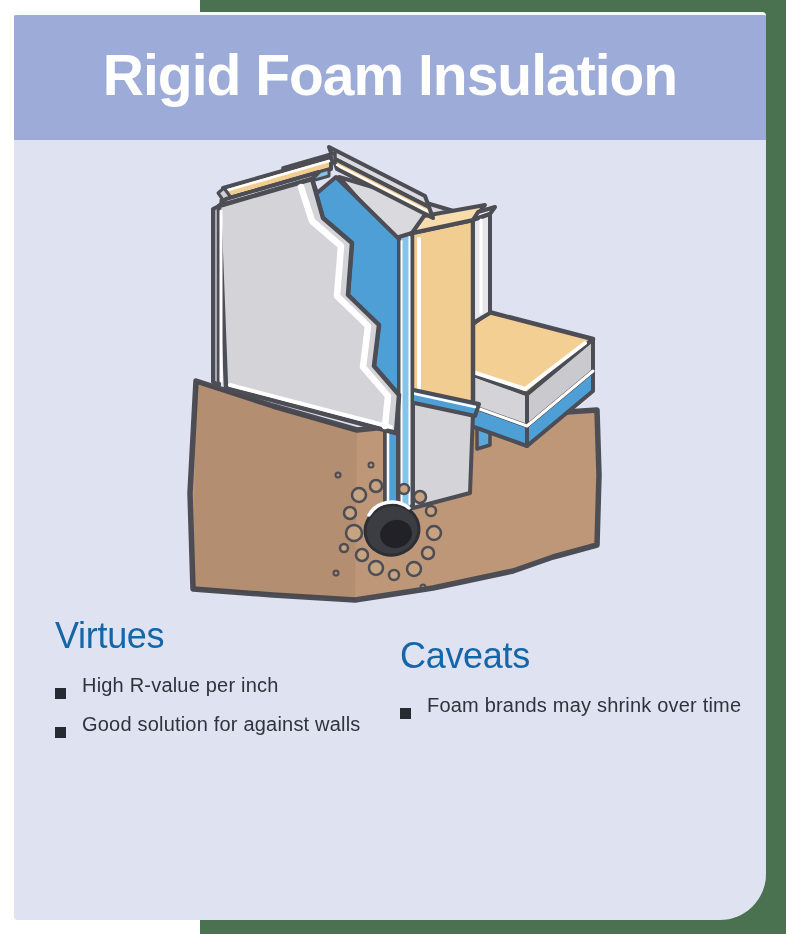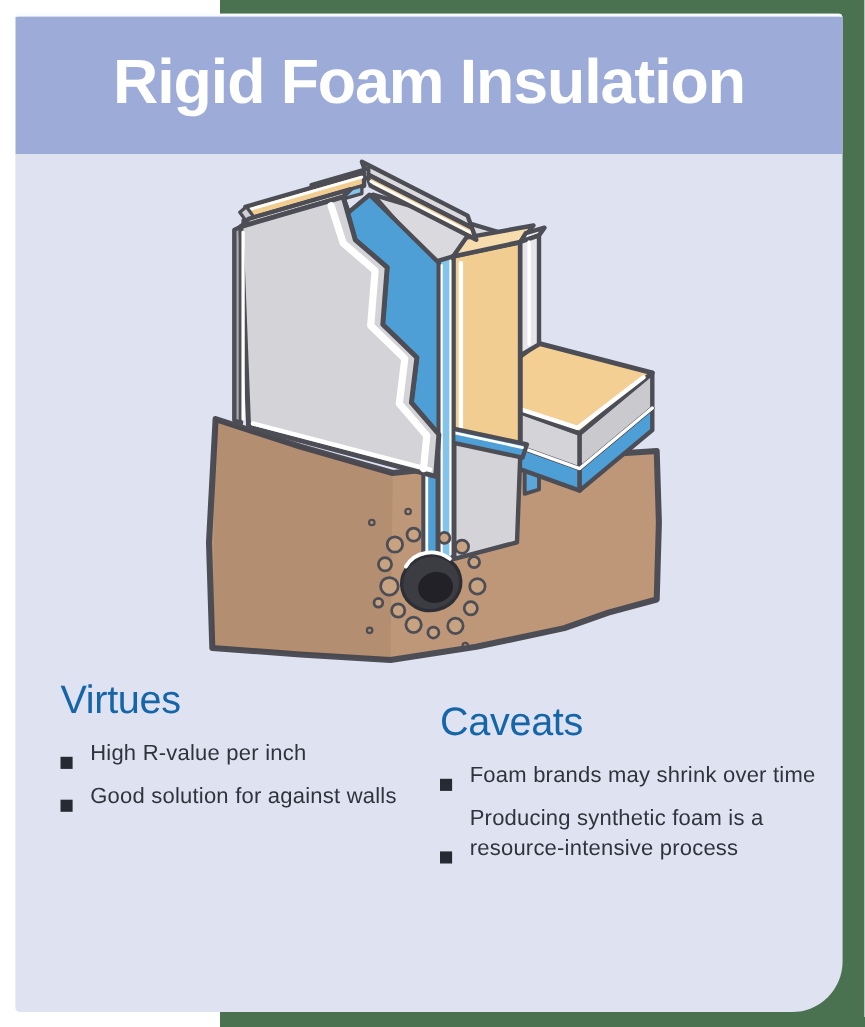--- a/index.html
+++ b/index.html
@@ -189,20 +189,16 @@
       </ul>
   </div>
 
   <div class="col col-caveats">
     <div class="col-heading">Caveats</div>
     <ul class="bullet-list">
         <li>
           <span class="bullet"></span>
           <span class="li-text">Foam brands may shrink over time</span>
         </li>
-        <li>
-          <span class="bullet"></span>
-          <span class="li-text">Producing synthetic foam is a resource-intensive process</span>
-        </li>
       </ul>
   </div>
 
 </div>
 
 </body></html>

